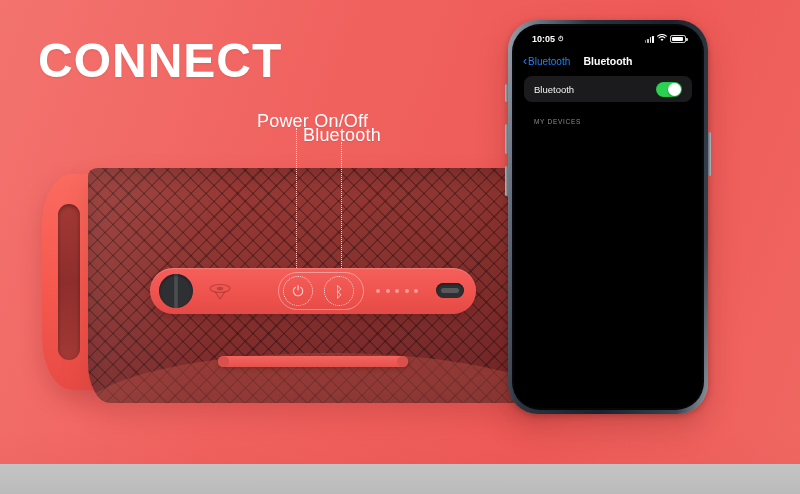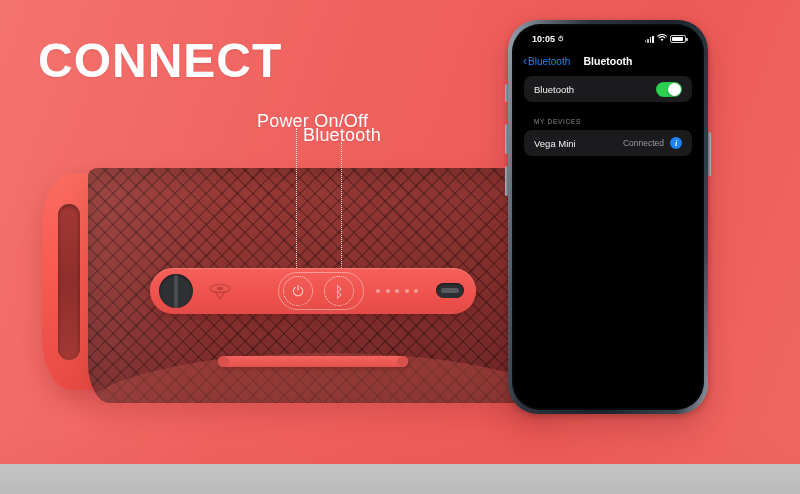--- a/index.html
+++ b/index.html
@@ -374,29 +374,20 @@
             <div class="ios-row">
               <span>Bluetooth</span>
               <span class="toggle">
                 <span class="knob"></span>
               </span>
             </div>
           </div>
 
           <div class="sec-header">MY DEVICES</div>
 
-          <div class="ios-card">
-            <div class="ios-row">
-              <span>Vega Mini</span>
-              <span class="row-right">
-                <span class="row-status">Connected</span>
-                <span class="info-btn">i</span>
-              </span>
-            </div>
-          </div>
 
         </div>
       </div>
     </div>
   </div>
 
   <div class="callouts">
     <div class="callout-label callout-power">Power On/Off</div>
     <div class="callout-label callout-bt">Bluetooth</div>
     <div class="leader leader-power"></div>

